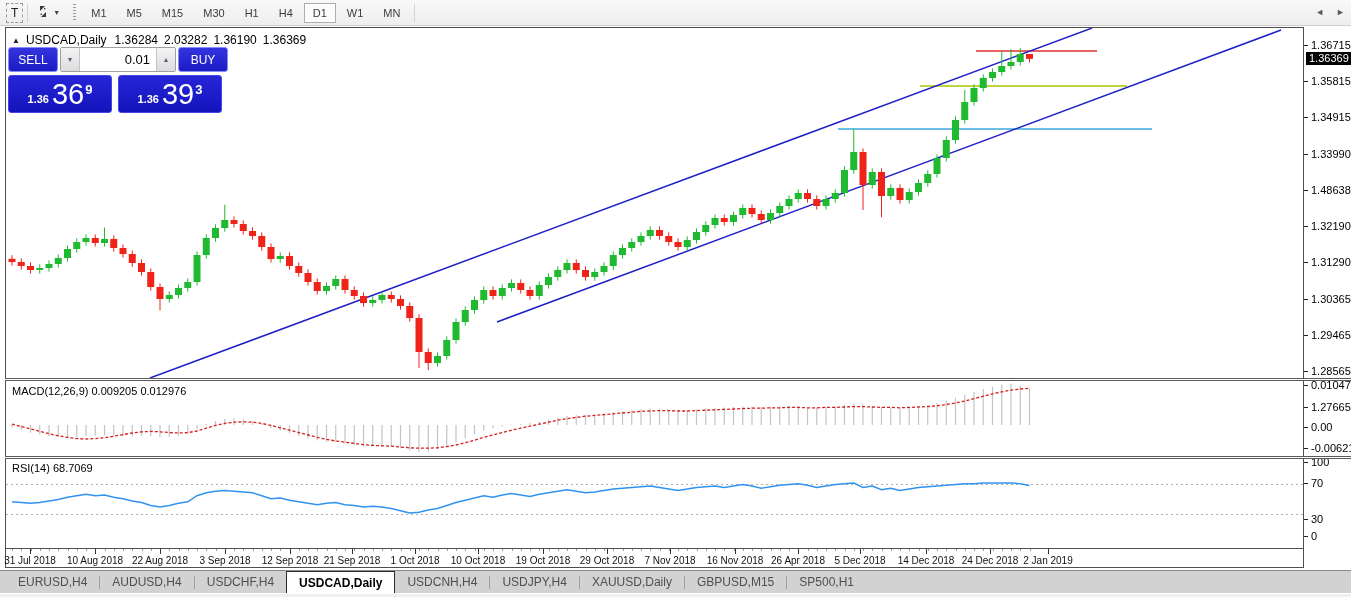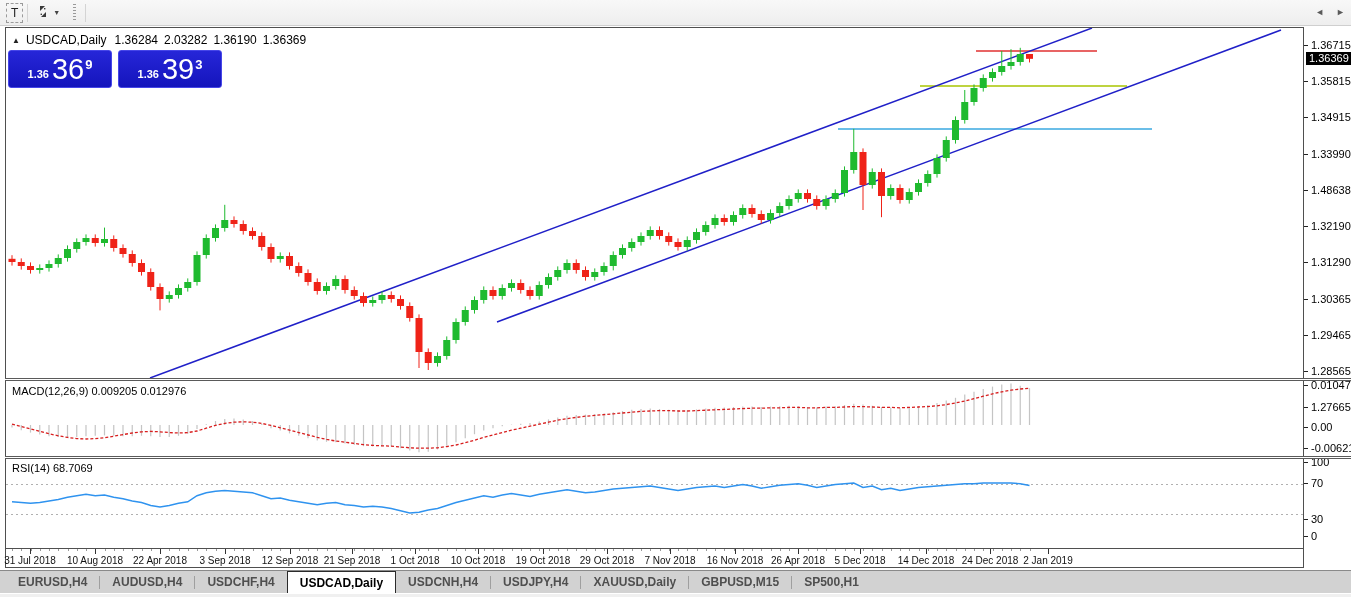--- a/index.html
+++ b/index.html
@@ -64,21 +64,21 @@
     justify-content:center; padding-bottom:3px; }
   .quote-box .small { font-size:11px; font-weight:bold; margin-right:3px; margin-bottom:4px; }
   .quote-box .big { font-size:29px; line-height:29px; }
   .quote-box .sup { font-size:13px; font-weight:bold; margin-bottom:12px; margin-left:1px; }
 
   .ind-label { position:absolute; font-size:11px; color:#000; z-index:4; }
 
   
   .tabbar { position:absolute; left:0; top:570px; width:1351px; height:23px; background:#d2d2d2;
     border-top:1px solid #8a8a8a; display:flex; align-items:stretch; padding-left:6px; }
-  .tab { font-size:12px; color:#4f4f4f; display:flex; align-items:center; padding:0 12px; white-space:nowrap;font-weight:bold; }
+  .tab { font-size:12px; color:#4f4f4f; display:flex; align-items:center; padding:0 12px; white-space:nowrap; }
   .tab.active { background:#fff; color:#000; border:1px solid #2b2b2b; border-bottom:none; font-weight:bold; }
   .tabsep { width:1px; height:13px; background:#9f9f9f; align-self:center; }
   .tab-arrows { position:absolute; right:6px; top:0; height:23px; display:flex; gap:12px;
     align-items:center; color:#5a5a5a; font-size:9px; }
   .status-strip { position:absolute; left:0; top:594px; width:1351px; height:3px; background:#f0f0f0; }
 </style>
 </head>
 <body>
 
 <div class="screen">
@@ -91,20 +91,31 @@
         <svg width="14" height="13" viewBox="0 0 14 13">
           <polygon points="4,1 9,1 4,6" fill="#3a3a3a"></polygon>
           <polygon points="10,12 5,12 10,7" fill="#3a3a3a"></polygon>
           <rect x="8" y="3" width="1.4" height="1.4" fill="#3a3a3a"></rect>
           <rect x="4.6" y="8.6" width="1.4" height="1.4" fill="#3a3a3a"></rect>
         </svg>
       </span>
       <span class="caret">▼</span>
     </div>
     <div class="grip"></div>
+    <div id="tf-group" style="display:flex;align-items:center;">
+        <div class="tf-btn">M1</div>
+        <div class="tf-btn">M5</div>
+        <div class="tf-btn">M15</div>
+        <div class="tf-btn">M30</div>
+        <div class="tf-btn">H1</div>
+        <div class="tf-btn">H4</div>
+        <div class="tf-btn active">D1</div>
+        <div class="tf-btn">W1</div>
+        <div class="tf-btn">MN</div>
+      </div>
     <div class="vsep"></div>
   </div>
 
   <div class="chart-frame">
     <svg id="chart-svg" width="1297" height="539" viewBox="6 28 1297 539">
         <defs>
           <clipPath id="cpMain">
             <rect x="6" y="28" width="1297" height="350"></rect>
           </clipPath>
           <clipPath id="cpMacd">
@@ -573,21 +584,21 @@
         <div class="minor-tick" style="left: 986.5px;"></div>
         <div class="minor-tick" style="left: 995.75px;"></div>
         <div class="minor-tick" style="left: 1005px;"></div>
         <div class="minor-tick" style="left: 1014.25px;"></div>
         <div class="minor-tick" style="left: 1023.5px;"></div>
         <div class="date-tick" style="left: 24px;"></div>
         <div class="date-label" style="left: 24px;">31 Jul 2018</div>
         <div class="date-tick" style="left: 89px;"></div>
         <div class="date-label" style="left: 89px;">10 Aug 2018</div>
         <div class="date-tick" style="left: 154px;"></div>
-        <div class="date-label" style="left: 154px;">22 Apr 2018</div>
+        <div class="date-label" style="left: 154px;">22 Aug 2018</div>
         <div class="date-tick" style="left: 219px;"></div>
         <div class="date-label" style="left: 219px;">3 Sep 2018</div>
         <div class="date-tick" style="left: 284px;"></div>
         <div class="date-label" style="left: 284px;">12 Sep 2018</div>
         <div class="date-tick" style="left: 346px;"></div>
         <div class="date-label" style="left: 346px;">21 Sep 2018</div>
         <div class="date-tick" style="left: 409px;"></div>
         <div class="date-label" style="left: 409px;">1 Oct 2018</div>
         <div class="date-tick" style="left: 472px;"></div>
         <div class="date-label" style="left: 472px;">10 Oct 2018</div>
@@ -618,20 +629,29 @@
   <div class="chart-header">
     <span class="tri">▲</span>
     <span style="margin-right:2px">USDCAD,Daily</span>
     <span>1.36284</span>
     <span>2.03282</span>
     <span>1.36190</span>
     <span>1.36369</span>
   </div>
 
   <div class="trade-panel">
+    <div class="tp-row1">
+      <div class="btn-order">SELL</div>
+      <div class="stepper">
+        <div class="step-btn">▼</div>
+        <div class="vol-field">0.01</div>
+        <div class="step-btn up">▲</div>
+      </div>
+      <div class="btn-order">BUY</div>
+    </div>
     <div class="tp-row2">
       <div class="quote-box">
         <span class="small">1.36</span>
         <span class="big">36</span>
         <span class="sup">9</span>
       </div>
       <div class="quote-box">
         <span class="small">1.36</span>
         <span class="big">39</span>
         <span class="sup">3</span>

